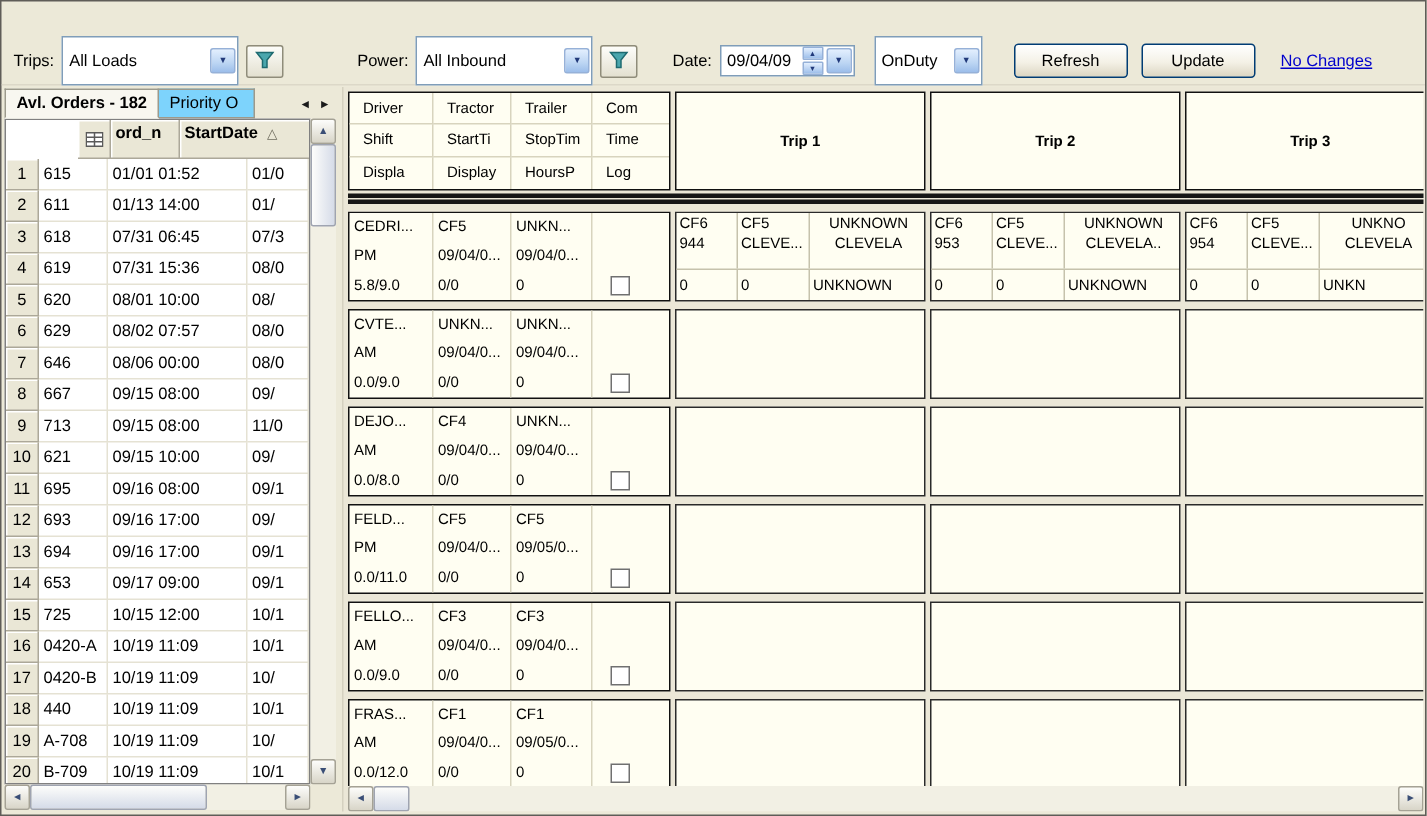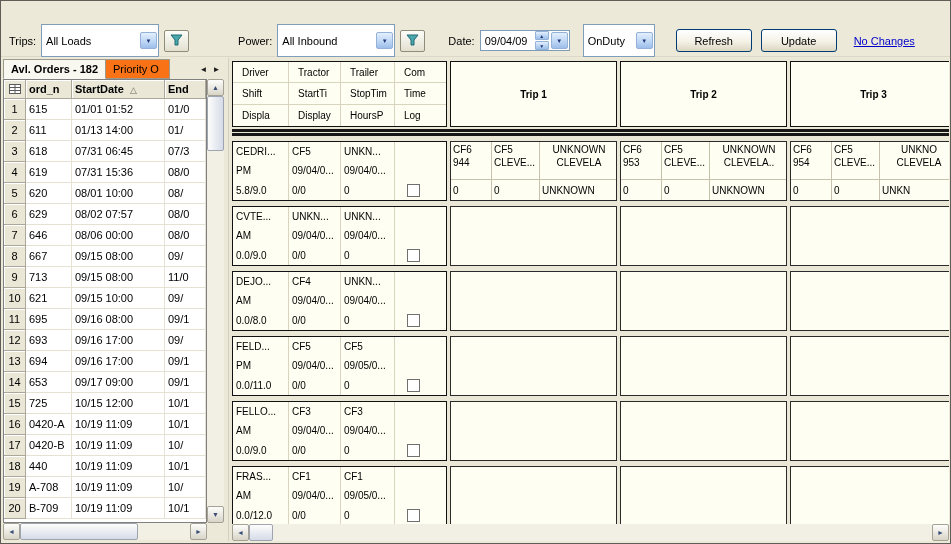--- a/index.html
+++ b/index.html
@@ -43,27 +43,27 @@
   }
   .xpbtn {
     height:23px; min-width:76px; border:1px solid #003C74; border-radius:3px; flex-shrink:0;
     background:linear-gradient(#FFFFFF,#F4F1E6 55%,#DCD6C2);
     font-family:"Liberation Sans", sans-serif; font-size:11px; cursor:pointer;
   }
   .link { color:#0000CC; text-decoration:underline; white-space:nowrap; cursor:pointer; }
   
   .orders { position:absolute; left:2px; top:57px; width:221px; bottom:3px; }
   .otabs { height:21px; position:relative; display:flex; align-items:flex-end; }
-  .otab { height:20px; padding:3px 7px 0; border:1px solid #9C9A8C; background:#f97316; white-space:nowrap; overflow:hidden; cursor:pointer; }
+  .otab { height:20px; padding:3px 7px 0; border:1px solid #9C9A8C; background:#7dd3fc; white-space:nowrap; overflow:hidden; cursor:pointer; }
   .otab.active { background:#F8F7F0; font-weight:bold; border-bottom-color:#F8F7F0; z-index:1; }
   .otab.inactive { width:64px; border-left:none; }
   .otabnav { position:absolute; right:1px; bottom:3px; display:flex; }
   .otabbtn { width:13px; height:14px; display:flex; align-items:center; justify-content:center; font-size:8px; color:#1A1A1A; cursor:pointer; }
   .ogrid { position:absolute; left:0; top:21px; right:17px; bottom:17px; background:#fff; border:1px solid #808080; overflow:hidden; }
-  .ohead { display:flex; height:19px; }
+  .ohead { display:flex; height:26px;margin-left:48px; }
   .oc { overflow:hidden; white-space:nowrap; flex-shrink:0; }
   .oc.num { width:22px; }
   .oc.ord { width:46px; padding-left:3px; }
   .oc.start { width:93px; padding-left:3px; }
   .oc.end { flex:1 1 auto; min-width:0; padding-left:3px; }
   .hcell {
     background:#EAE7D6; border-right:1px solid #ACA899; border-bottom:1px solid #ACA899;
     box-shadow:inset 1px 1px 0 #FFF; font-weight:bold; line-height:19px;
   }
   .hcell.num { display:flex; align-items:center; justify-content:center; padding-left:0; }

